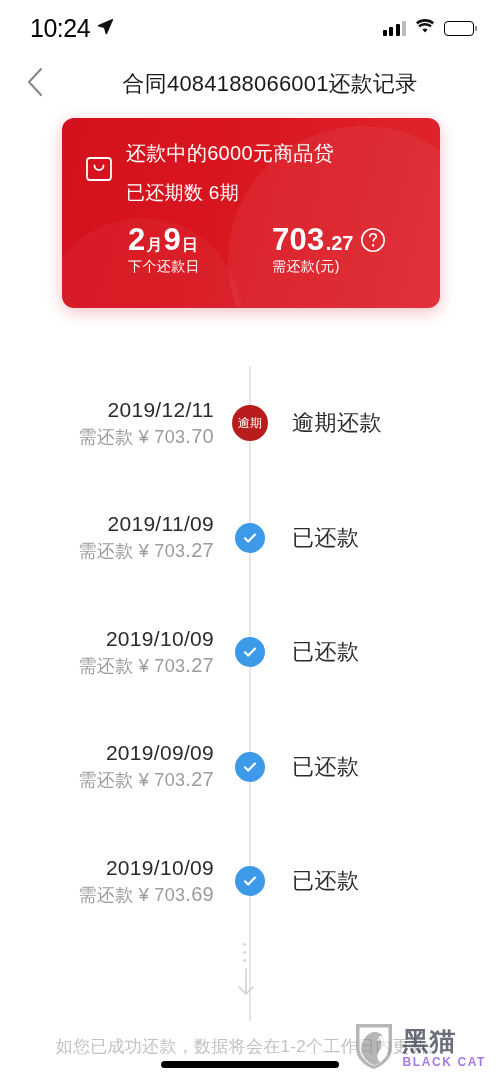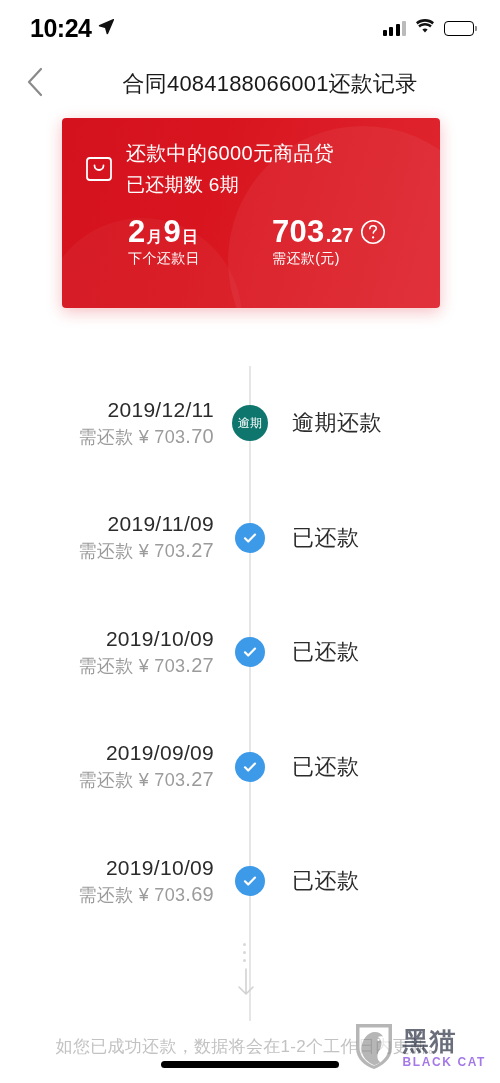--- a/index.html
+++ b/index.html
@@ -24,21 +24,21 @@
     padding: 0 26px 0 30px;
     box-sizing: border-box;
   }
   .status-left {
     display: flex;
     align-items: center;
     gap: 6px;
   }
   .status-time {
     font-size: 25px;
-    font-weight: bold;
+    font-weight: normal;
     color: #000;
     letter-spacing: -0.5px;
   }
   .loc-arrow { display: block; }
   .status-right {
     display: flex;
     align-items: center;
     gap: 8px;
   }
   .signal-bars {
@@ -111,21 +111,21 @@
     padding-left: 40px;
   }
 
   
   .card-wrap {
     padding: 6px 60px 0 62px;
   }
   .card {
     position: relative;
     height: 190px;
-    border-radius: 4px;
+    border-radius: 12px;
     overflow: hidden;
     background: linear-gradient(105deg, #d4121e 0%, #d8151f 38%, #e02630 100%);
     box-shadow: 0 4px 16px rgba(221, 30, 40, 0.28);
   }
   .card-arc {
     position: absolute;
     right: -58px;
     top: 8px;
     width: 270px;
     height: 270px;
@@ -159,20 +159,21 @@
     font-size: 20px;
     color: #fff;
     line-height: 30px;
     letter-spacing: 0.3px;
   }
   .card-head-text .card-sub {
     font-size: 19px;
     color: #fff;
     line-height: 34px;
     letter-spacing: 0.3px;
+    margin-top: 8px;
   }
   .card-stats {
     display: flex;
     margin-top: 12px;
     padding-left: 44px;
   }
   .stat { width: 50%; }
   .stat-main {
     color: #fff;
     display: flex;
@@ -249,21 +250,21 @@
     z-index: 3;
     width: 36px;
     display: flex;
     align-items: center;
     justify-content: center;
   }
   .badge-overdue {
     width: 36px;
     height: 36px;
     border-radius: 50%;
-    background: #0f766e;
+    background: #b91c1c;
     color: #fff;
     font-size: 12px;
     display: flex;
     align-items: center;
     justify-content: center;
     letter-spacing: 0.2px;
   }
   .badge-paid {
     width: 30px;
     height: 30px;

